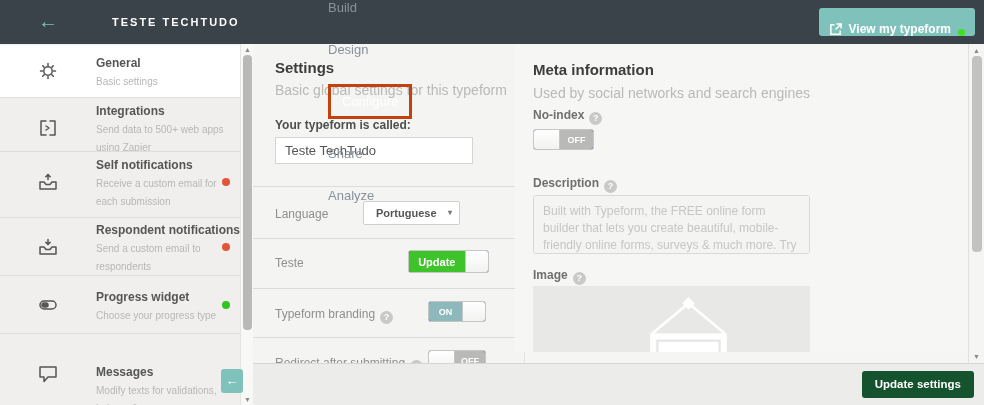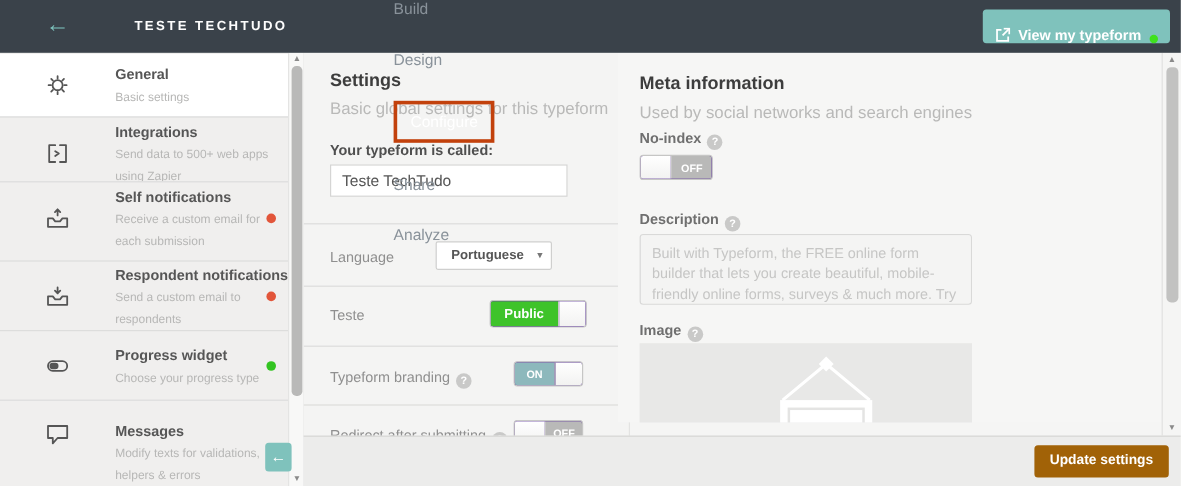--- a/index.html
+++ b/index.html
@@ -80,21 +80,21 @@
   .image-box svg { position:absolute; left:88px; top:8px; }
 
   
   .r-scroll { position:absolute; left:968px; top:44px; width:16px; height:319px; background:#f5f5f4; border-left:1px solid #e1e1e0; }
   .r-scroll .arr { position:absolute; left:0; width:15px; text-align:center; font-size:7px; color:#8a8a8a; cursor:pointer; }
   .r-scroll .arr.up { top:3px; } .r-scroll .arr.down { bottom:3px; }
   .r-scroll .thumb { position:absolute; left:3px; top:12px; width:10px; height:196px; background:#c2c2c1; border-radius:4px; cursor:pointer; }
 
   
   .footer { position:absolute; left:253px; top:363px; width:731px; height:42px; background:#ececeb; border-top:1px solid #d6d6d5; z-index:5; }
-  .update-btn { position:absolute; right:10px; top:7px; height:27px; padding:0 13px; background:#a16207; border-radius:3px; color:#fff; font-size:11.5px; font-weight:bold; line-height:27px; cursor:pointer; }
+  .update-btn { position:absolute; right:10px; top:7px; height:27px; padding:0 13px; background:#14532d; border-radius:3px; color:#fff; font-size:11.5px; font-weight:bold; line-height:27px; cursor:pointer; }
 </style>
 </head>
 <body>
 
 <div class="topbar">
   <span class="back-arrow">←</span>
   <span class="tb-title">TESTE TECHTUDO</span>
   <div class="tb-nav">
     <span class="nav-item">Build</span>
     <span class="nav-item">Design</span>
@@ -164,21 +164,21 @@
     <span class="side-icon">
       <svg viewBox="0 0 24 24">
           <path d="M4 12 V19 H20 V12 H16 L14 14.5 H10 L8 12 H4 Z"></path>
           <path d="M12 4.5 V9.5 M9.8 7.2 L12 9.5 L14.2 7.2"></path>
         </svg>
     </span>
     <span class="txt"><span class="t">Respondent notifications</span><br><span class="s">Send a custom email to respondents</span></span>
     <span class="dot red"></span>
   </div>
 
-  <div class="side-item" style="top:289px; height:72px; align-items:flex-start; padding-top:16px;">
+  <div class="side-item" style="top:289px; height:72px; align-items:flex-start; padding-top:28px;">
     <span class="side-icon">
       <svg viewBox="0 0 24 24">
           <path d="M4 5 H20 V15 H12 L8 19.5 V15 H4 Z"></path>
         </svg>
     </span>
     <span class="txt"><span class="t">Messages</span><br><span class="s">Modify texts for validations, helpers &amp; errors</span></span>
   </div>
 
   <div class="collapse-btn">←</div>
 
@@ -201,21 +201,21 @@
   <div class="row-label" style="position:absolute; left:22px; top:163px;">Language</div>
   <div class="lang-select">
     <span>Portuguese</span>
     <span class="caret">▾</span>
   </div>
 
   <div class="hr" style="top:194px;"></div>
 
   <div class="row-label" style="position:absolute; left:22px; top:212px;">Teste</div>
   <div class="toggle tg-public">
-    <span class="seg">Public</span>
+    <span class="seg">Update</span>
     <span class="knob"></span>
   </div>
 
   <div class="hr" style="top:244px;"></div>
 
   <div class="row-label" style="position:absolute; left:22px; top:263px;"><span>Typeform branding</span><span class="help">?</span></div>
   <div class="toggle tg-on">
     <span class="seg">ON</span>
     <span class="knob"></span>
   </div>

